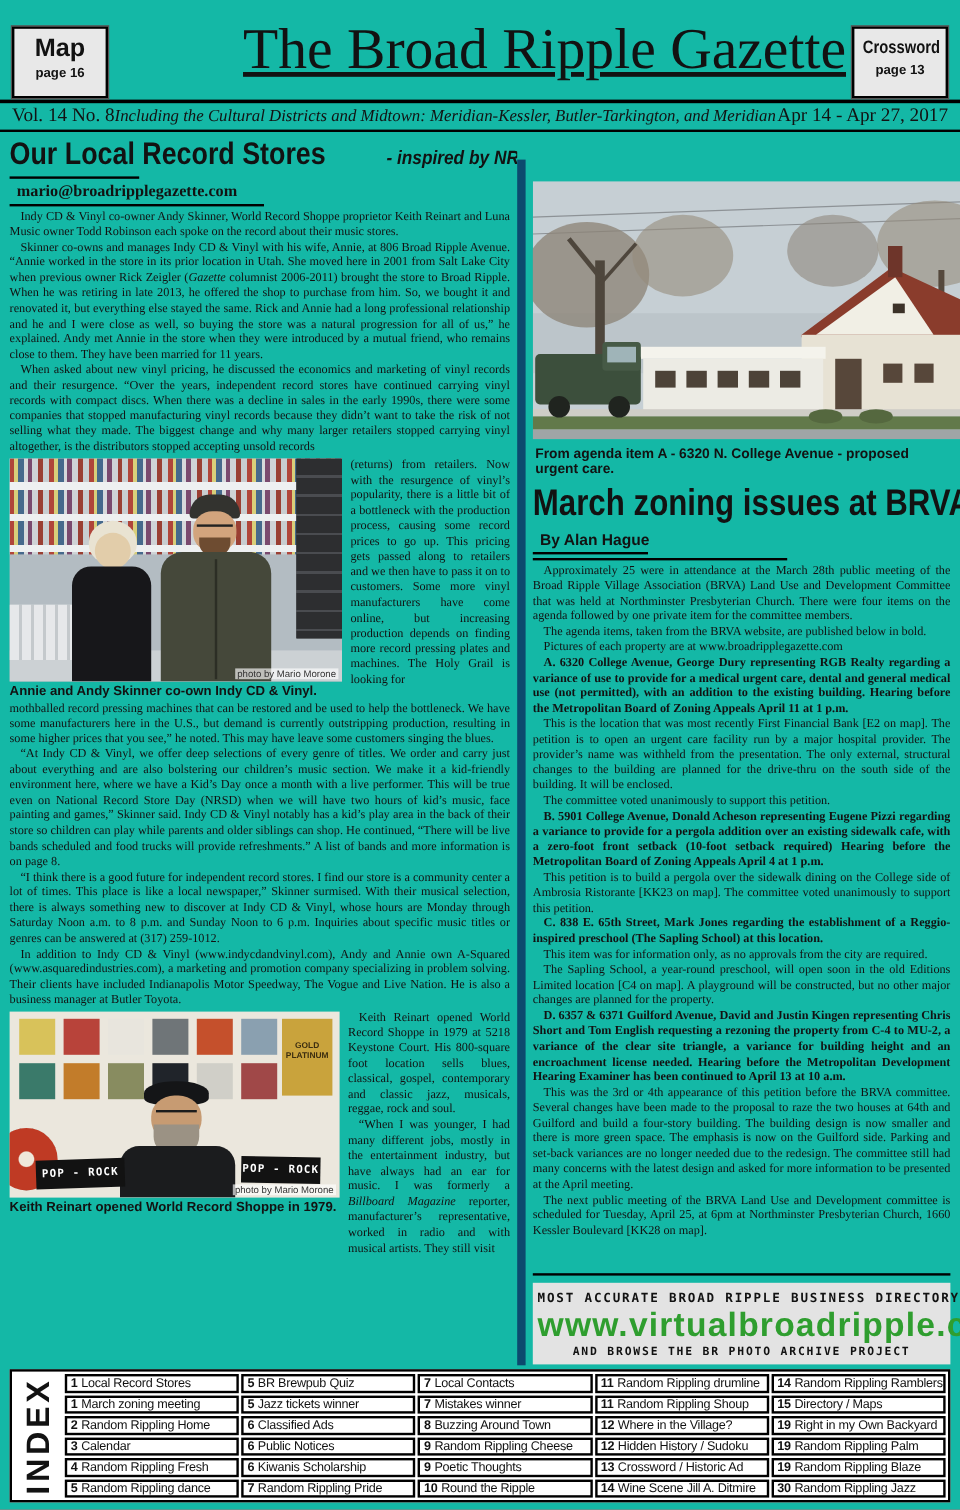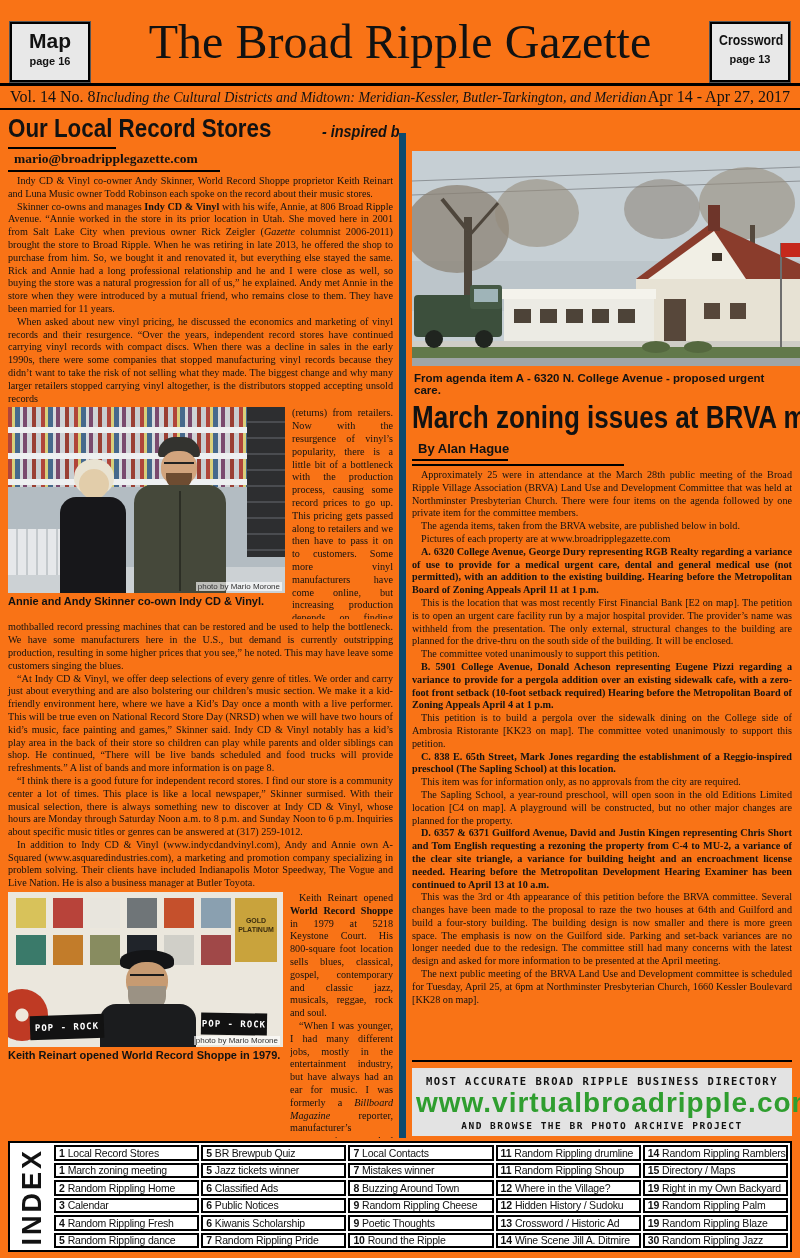--- a/index.html
+++ b/index.html
@@ -1,60 +1,60 @@
 <!DOCTYPE html>
 <html><head>
 <meta charset="utf-8">
 <style>
   * { box-sizing: border-box; }
   html,body { margin:0; padding:0; background:#888; }
-  .page { position:relative; width:800px; height:1258px; margin:0 auto; background:#f97316;
+  .page { position:relative; width:800px; height:1258px; margin:0 auto; background:#14b8a6;
           color:#121212; font-family:"Liberation Serif",serif; overflow:hidden; }
 
   
   .masthead { position:relative; height:86px; border-bottom:3px solid #000; }
   .corner-box { position:absolute; top:22px; width:80px; height:60px; background:#e8e8e8;
                 border:2px solid #000; box-shadow:0 0 0 1px #555; text-align:center;
                 font-family:"Liberation Sans",sans-serif; padding-top:6px; }
   .corner-box.left { left:10px; }
   .corner-box.right { right:10px; }
   .corner-title { font-weight:700; font-size:21px; line-height:22px; }
   .corner-title.cond { display:inline-block; font-size:15px; line-height:20px; transform:scaleX(.82); transform-origin:50% 50%; white-space:nowrap; }
   .corner-page { font-weight:700; font-size:11px; margin-top:3px; }
-  .paper-title { position:absolute; left:95px; right:95px; top:14px; text-align:center;
-                 font-family:"Liberation Serif",serif; font-weight:400; font-size:48px; white-space:nowrap; }
+  .paper-title { position:absolute; left:95px; right:95px; top:14px; text-align:right;
+                 font-family:"Liberation Serif",serif; font-weight:400; font-size:48px; white-space:nowrap;text-decoration:underline; }
 
   .infoline { display:flex; align-items:baseline; border-bottom:2px solid #000; padding:2px 10px 3px; height:24px;justify-content:space-between; }
   .vol { font-size:16px; white-space:nowrap; }
   .tagline { flex:1; text-align:center; font-style:italic; font-size:14px; white-space:nowrap; overflow:hidden; }
   .dates { font-size:16px; white-space:nowrap; }
 
   
   .columns { display:flex; height:1028px; overflow:hidden; }
-  .col-left  { width:399px; padding:3px 6px 0 8px; overflow:hidden; }
+  .col-left  { width:431px; padding:3px 6px 0 8px; overflow:hidden; }
   .col-right { flex:1; border-left:7px solid #0c4a6e; padding:18px 8px 0 6px; overflow:hidden;margin-top:23px; }
 
   .h1-row { display:flex; align-items:baseline; gap:8px; white-space:nowrap; }
   .h1-left { font-family:"Liberation Sans",sans-serif; font-weight:700; font-size:26px;
              transform:scaleX(.86); transform-origin:0 100%; display:inline-block; }
   .h1-note { font-family:"Liberation Sans",sans-serif; font-weight:700; font-style:italic; font-size:16px;
              transform:scaleX(.9); transform-origin:0 100%; display:inline-block; }
   .h1-right { font-family:"Liberation Sans",sans-serif; font-weight:700; font-size:31px; margin-top:4px;
              transform:scaleX(.84); transform-origin:0 100%; display:inline-block; white-space:nowrap; }
 
   .byline { font-family:"Liberation Sans",sans-serif; font-weight:700; font-size:13px; margin:5px 0 0 6px; }
   .byline-rule { height:2px; background:#000; width:108px; margin:3px 0 2px 0; }
   .email { font-weight:700; font-size:13.5px; margin-left:6px; }
   .email-rule { height:2px; background:#000; width:212px; margin:3px 0 3px 0; }
 
   .body-text p { margin:0; text-indent:9px; text-align:justify;
                  font-size:10.2px; line-height:12.8px; }
   .body-text p.noindent { text-indent:0; }
   .body-text p.bold { font-weight:700; }
-  span.b { font-weight:700; } span.i { font-style:italic; }
+  span.b { font-weight:400; } span.i { font-style:italic; }
 
   .photo-row { display:flex; gap:7px; margin:2px 0 2px; }
   .fig { flex:none; margin:0; }
   .fig-cap { font-family:"Liberation Sans",sans-serif; font-weight:700; font-size:11px; line-height:13px; padding-top:2px; }
   .narrow { flex:1; overflow:hidden; }
   .narrow1 { max-height:212px; }
   .narrow2 { max-height:270px; }
 
   .ph-credit { position:absolute; right:3px; bottom:2px; font-family:"Liberation Sans",sans-serif;
                font-size:8px; color:#333; background:rgba(255,255,255,.65); padding:0 2px; }

